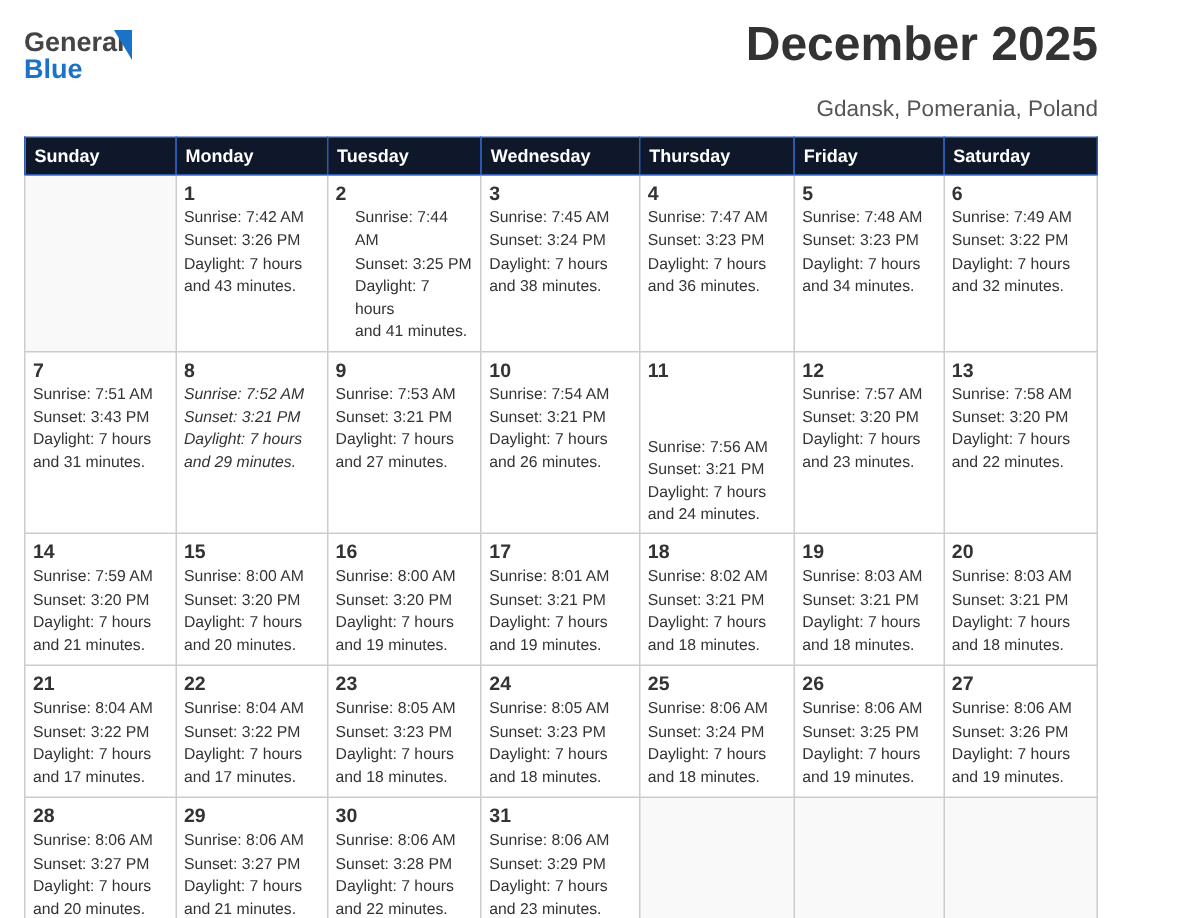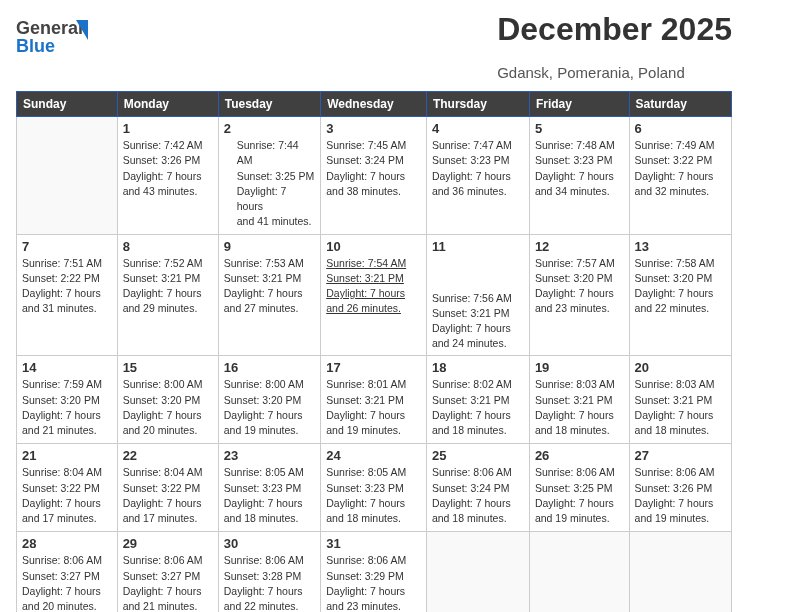--- a/index.html
+++ b/index.html
@@ -25,40 +25,41 @@
     }
     .logo-wrapper {
       position: relative;
       display: inline-block;
     }
     .logo-svg {
       width: 90px;
       height: 50px;
     }
     .title-block {
+      text-align: right;
     }
     .month-title {
       font-size: 32px;
       font-weight: bold;
       color: #333;
       line-height: 1.1;
     }
     .subtitle {
       font-size: 15px;
       color: #555;
       margin-top: 17px;
     }
     .calendar {
       width: 100%;
       border-collapse: collapse;
       flex: 1;
       font-size: 11px;
     }
     .calendar th {
-      background-color: #404040;
+      background-color: #0f172a;
       color: white;
       text-align: left;
       padding: 5px 6px;
       font-size: 12px;
       font-weight: bold;
       border: 1px solid #2a5bb0;
     }
     .calendar td {
       border: 1px solid #ccc;
       vertical-align: top;
@@ -159,41 +160,41 @@
             <div class="day-info" style="white-space: pre-line;">Sunrise: 7:49 AM
 Sunset: 3:22 PM
 Daylight: 7 hours
 and 32 minutes.</div>
           </td>
         </tr>
         <tr>
           <td>
             <span class="day-number">7</span>
             <div class="day-info" style="white-space: pre-line;">Sunrise: 7:51 AM
-Sunset: 2:22 PM
+Sunset: 3:43 PM
 Daylight: 7 hours
 and 31 minutes.</div>
           </td>
           <td>
             <span class="day-number">8</span>
-            <div class="day-info" style="white-space: pre-line;">Sunrise: 7:52 AM
+            <div class="day-info" style="white-space: pre-line; font-style: italic;">Sunrise: 7:52 AM
 Sunset: 3:21 PM
 Daylight: 7 hours
 and 29 minutes.</div>
           </td>
           <td>
             <span class="day-number">9</span>
             <div class="day-info" style="white-space: pre-line;">Sunrise: 7:53 AM
 Sunset: 3:21 PM
 Daylight: 7 hours
 and 27 minutes.</div>
           </td>
           <td>
             <span class="day-number">10</span>
-            <div class="day-info" style="white-space: pre-line; text-decoration: underline;">Sunrise: 7:54 AM
+            <div class="day-info" style="white-space: pre-line;">Sunrise: 7:54 AM
 Sunset: 3:21 PM
 Daylight: 7 hours
 and 26 minutes.</div>
           </td>
           <td>
             <span class="day-number">11</span>
             <div class="day-info" style="white-space: pre-line; margin-top: 37px;">Sunrise: 7:56 AM
 Sunset: 3:21 PM
 Daylight: 7 hours
 and 24 minutes.</div>

